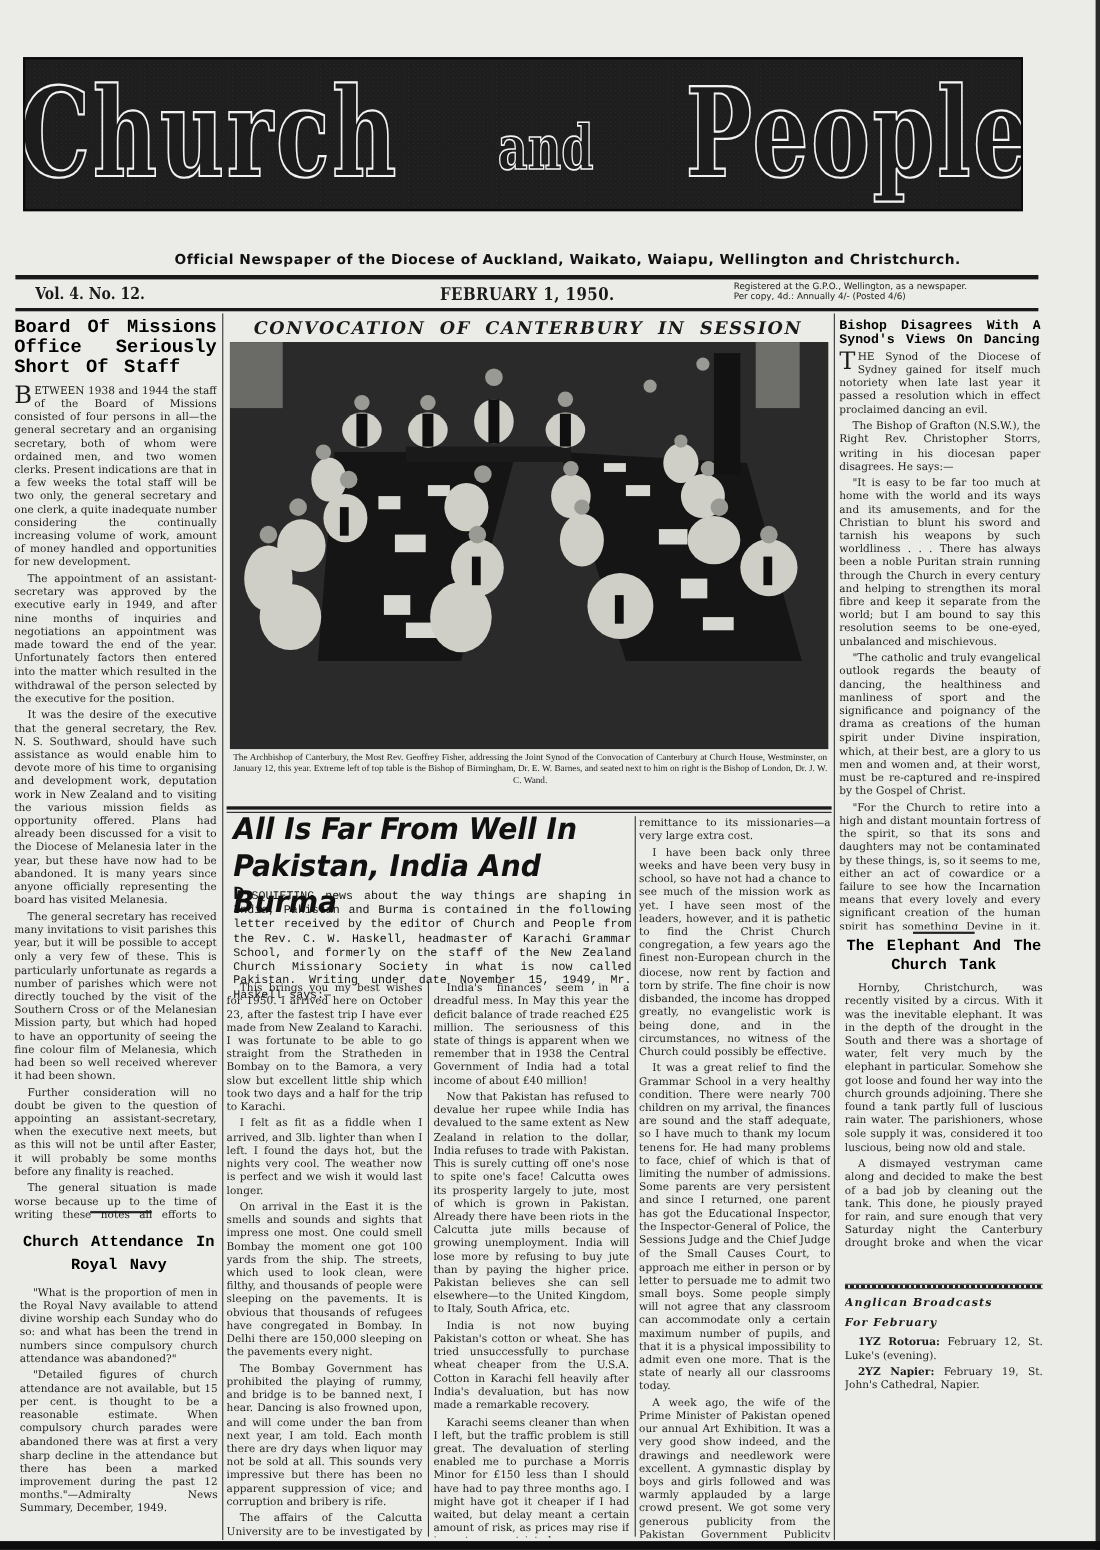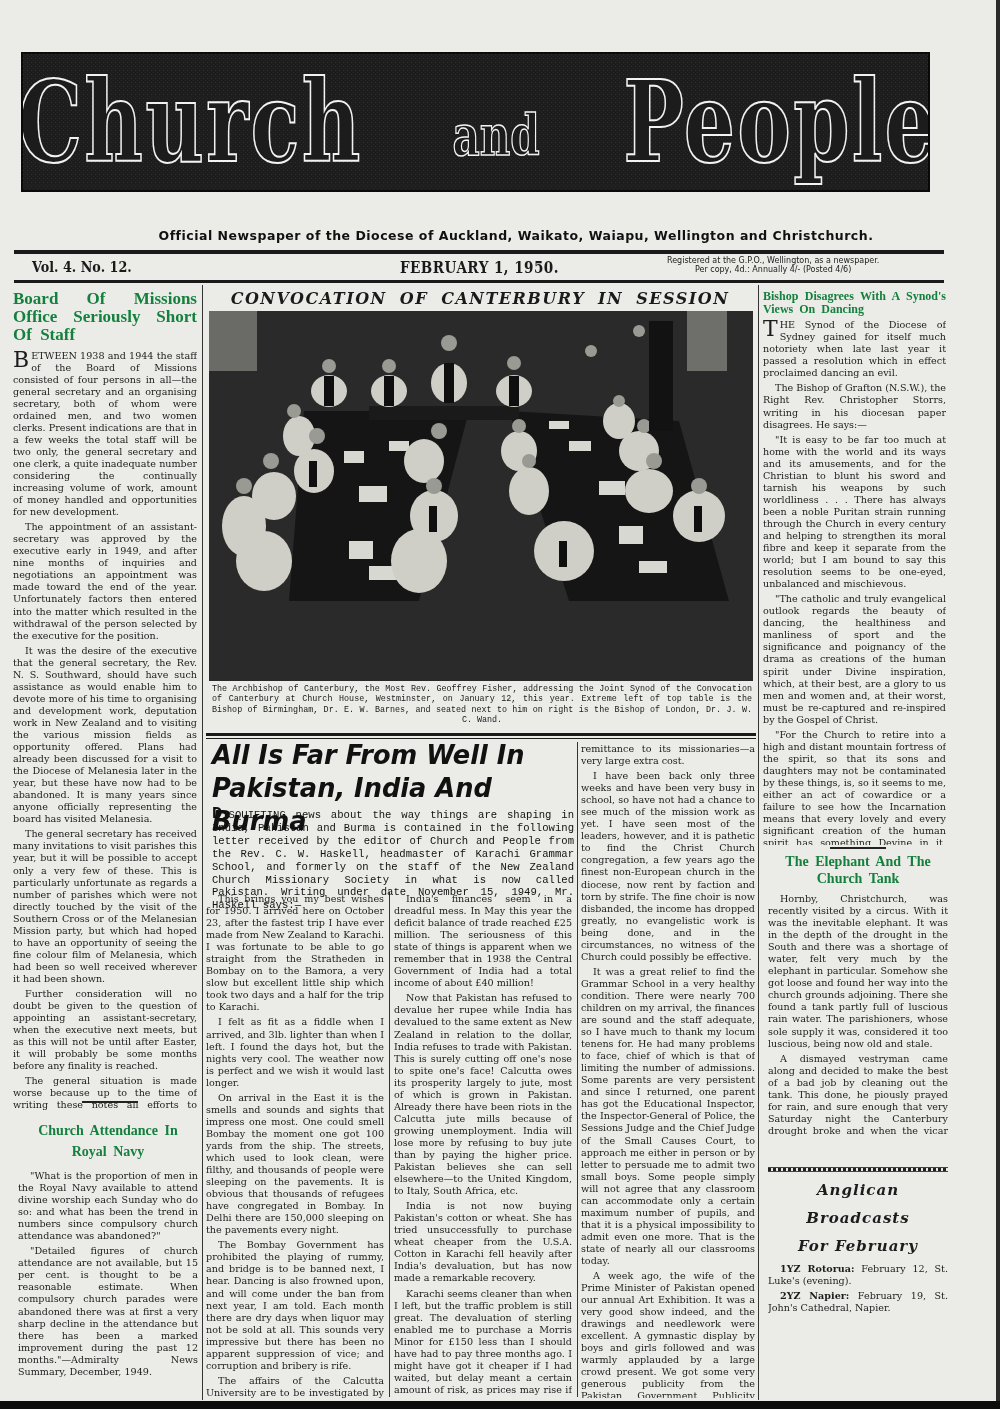--- a/index.html
+++ b/index.html
@@ -24,48 +24,48 @@
     font-family: "DejaVu Sans", sans-serif; font-weight: bold; font-size: 12.5px; letter-spacing: 0.5px; color: #111; padding-left: 32px; }
 
   .rule-thick { position: absolute; left: 14px; width: 930px; height: 4px; background: #1a1a1a; }
   .rule-thin { position: absolute; left: 14px; width: 930px; height: 1px; background: #1a1a1a; }
 
   .dateline { position: absolute; top: 254px; left: 0; width: 1000px; height: 24px; }
   .vol { position: absolute; left: 32px; top: 4px; font-family: "DejaVu Serif", serif; font-weight: bold;
     font-size: 15px; transform: scaleX(0.85); transform-origin: left; }
   .date { position: absolute; left: 400px; top: 4px; font-family: "DejaVu Serif", serif; font-weight: bold;
     font-size: 16px; transform: scaleX(0.85); transform-origin: left; letter-spacing: 0.5px; }
-  .reg { position: absolute; left: 667px; top: 2px; font-family: "DejaVu Sans", sans-serif; font-size: 8px; line-height: 9px; text-align: center; }
+  .reg { position: absolute; left: 667px; top: 2px; font-family: "DejaVu Sans", sans-serif; font-size: 8px; line-height: 9px; }
 
   
   .col { position: absolute; font-family: "DejaVu Serif", serif; font-size: 9.6px; line-height: 12.05px;
     text-align: justify; color: #1c1c1c; overflow: hidden; }
   .col p { text-indent: 12px; margin-bottom: 3px; hyphens: auto; }
   .col p.noind { text-indent: 0; }
   .vline { position: absolute; width: 1px; background: #333; }
 
-  .hd-bold { font-family: Liberation Serif, serif; font-weight: bold; color: #15803d; line-height: 1.05; }
+  .hd-bold { font-family: Liberation Mono, monospace; font-weight: bold; color: #000000; line-height: 1.05; }
   .dropcap { float: left; font-size: 22px; line-height: 18px; margin-right: 2px; margin-top: 1px; font-weight: normal; }
 
   .short-rule { height: 2px; background: #222; margin: 8px auto; }
 
   
   .photo-hd { position: absolute; left: 205px; top: 289px; width: 550px; text-align: center;
     font-family: "DejaVu Serif", serif; font-style: italic; font-weight: bold; font-size: 16px; letter-spacing: 1.5px; word-spacing: 6px; }
   .photo { position: absolute; left: 209px; top: 311px; width: 544px; height: 370px; background: #2b2b2b; overflow: hidden; }
-  .caption { position: absolute; left: 212px; top: 684px; width: 540px; font-family: Liberation Mono, monospace;
+  .caption { position: absolute; left: 212px; top: 684px; width: 540px; font-family: Liberation Serif, serif;
     font-size: 8.4px; line-height: 10.4px; text-align: justify; text-align-last: center; color: #1a1a1a; }
 
   .big-head { position: absolute; left: 212px; top: 738px; width: 360px; font-family: "DejaVu Sans", sans-serif;
     font-style: italic; font-weight: bold; font-size: 27px; line-height: 33px; color: #111; transform: scaleX(0.95); transform-origin: left; }
   .lede { position: absolute; left: 212px; top: 808px; width: 362px; font-family: Liberation Mono, monospace;
     font-size: 10.6px; line-height: 12.9px; text-align: justify; color: #111; }
   .lede .dropcap2 { font-size: 17px; font-weight: bold; }
 
-  .italic-hd { font-family: "DejaVu Serif", serif; font-style: italic; font-weight: bold; text-align: center; font-size: 15px; line-height: 28px; letter-spacing: 1px; }
+  .italic-hd { font-family: "DejaVu Serif", serif; font-style: italic; font-weight: bold; text-align: left; font-size: 10px; line-height: 18px; letter-spacing: 1px; }
   .wavy { height: 5px; margin: 4px 0; background: repeating-linear-gradient(90deg, #222 0 3px, transparent 3px 5px); border-top: 1px solid #444; border-bottom: 1px solid #444; }
   .bc-station { font-weight: bold; }
 </style>
 </head>
 <body>
 
 <div class="page">
 
   <div class="masthead">
     <svg width="909" height="140" style="position:absolute;left:0;top:0">

